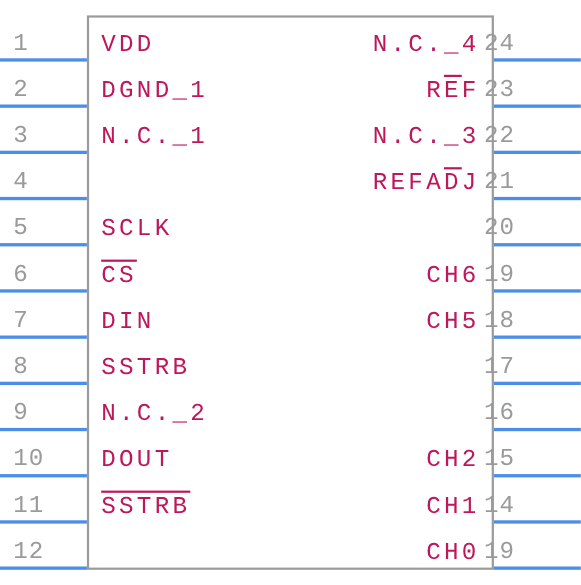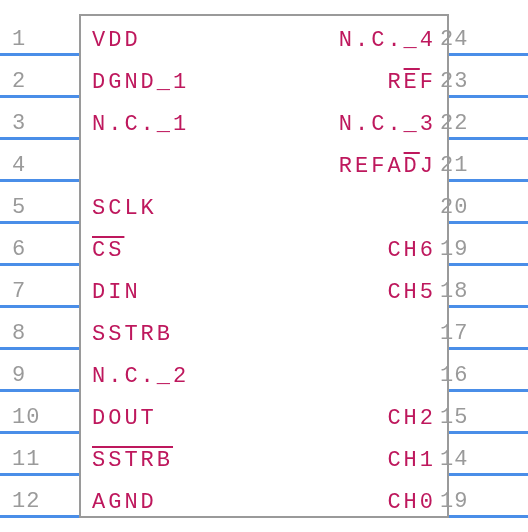--- a/index.html
+++ b/index.html
@@ -114,21 +114,20 @@
       <span class="pin-label">DOUT</span>
     </div>
     <div class="pin-row left" style="top: 434px; width: 528px;">
       <div class="pin-line"></div>
       <span class="pin-num">11</span>
       <span class="pin-label"><span class="overline">SSTRB</span></span>
     </div>
     <div class="pin-row left" style="top: 476px; width: 423px;">
       <div class="pin-line"></div>
       <span class="pin-num">12</span>
-      <span class="pin-label">AGND</span>
     </div>
     <div class="pin-row right" style="top: 14px; width: 528px;">
       <div class="pin-line"></div>
       <span class="pin-num">24</span>
       <span class="pin-label">N.C._4</span>
     </div>
     <div class="pin-row right" style="top: 56px; width: 528px;">
       <div class="pin-line"></div>
       <span class="pin-num">23</span>
       <span class="pin-label">R<span class="overline">E</span>F</span>

